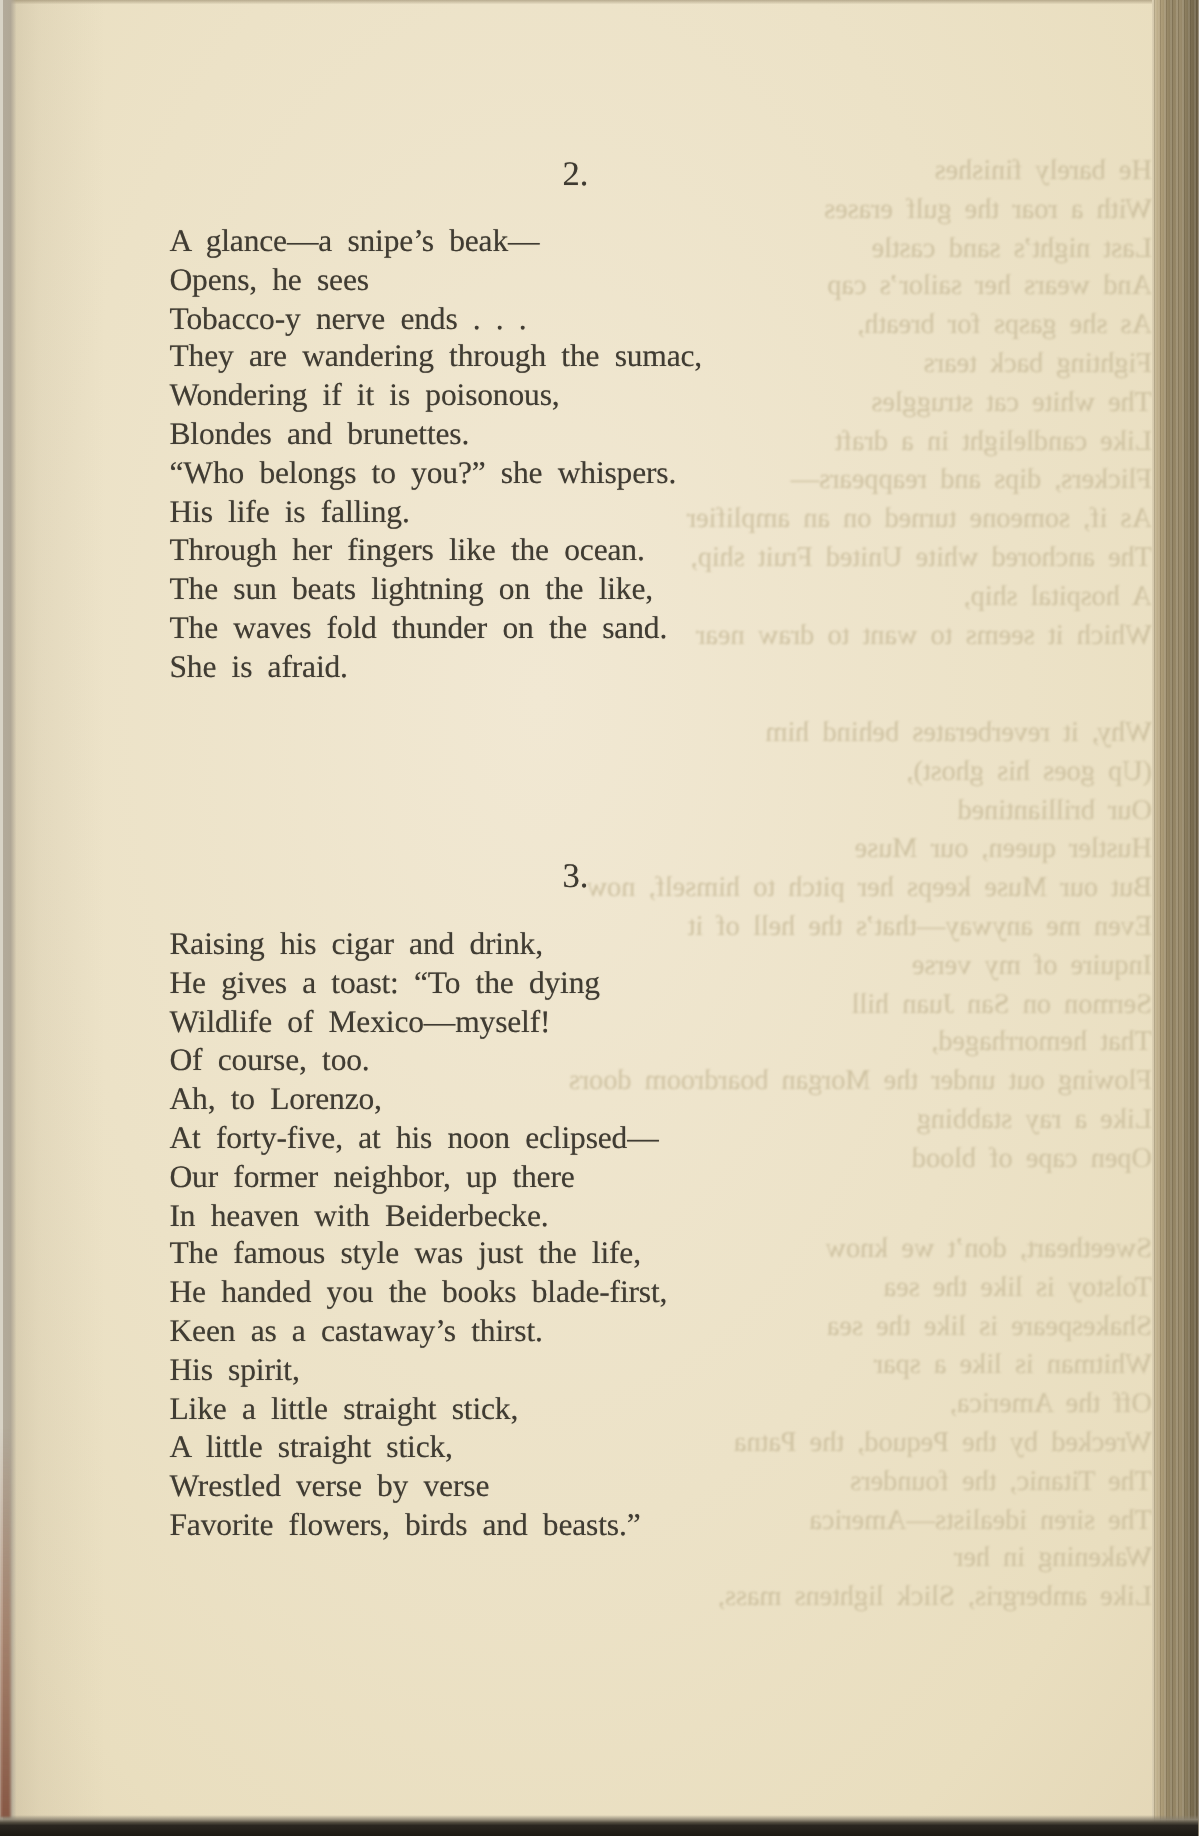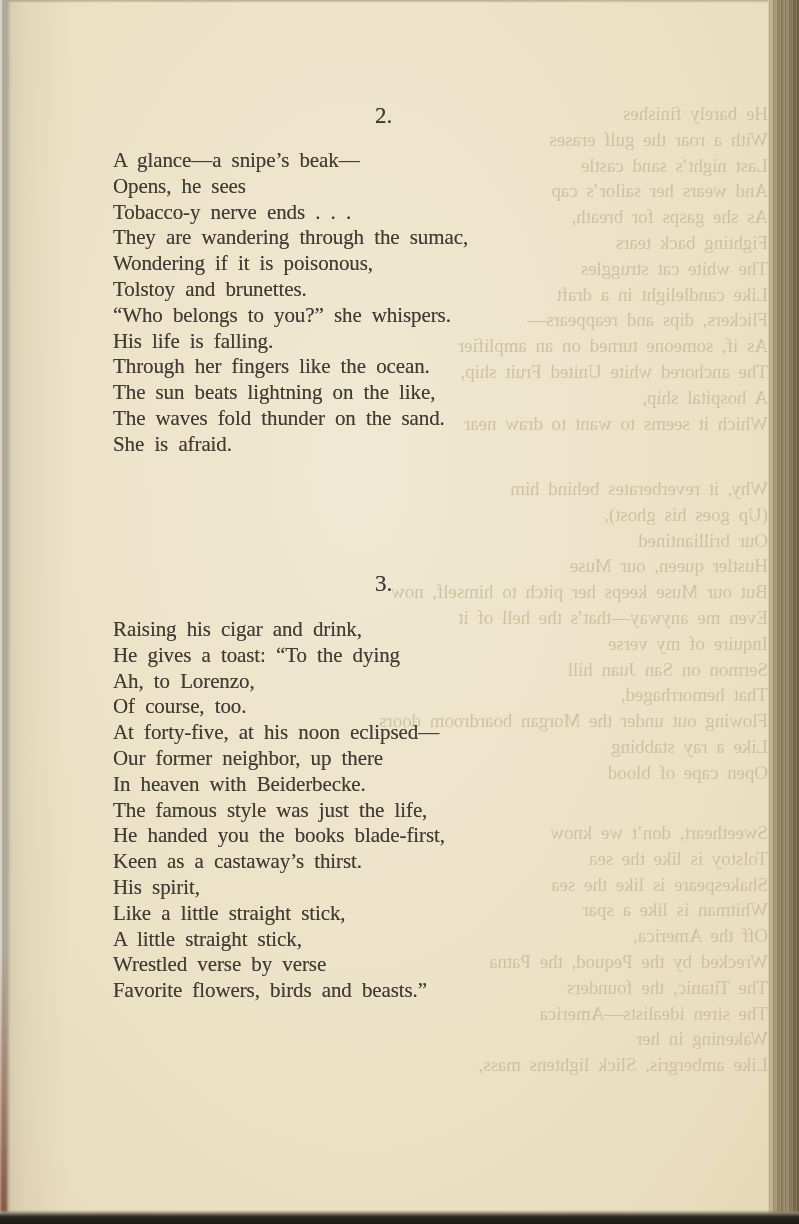--- a/index.html
+++ b/index.html
@@ -142,35 +142,36 @@
       <div class="line">Like ambergris, Slick lightens mass,</div>
     </div>
 
   <div class="section-number num-2">2.</div>
   <div class="poem-text lines-2">
       <div class="line">A glance—a snipe’s beak—</div>
       <div class="line">Opens, he sees</div>
       <div class="line">Tobacco-y nerve ends . . .</div>
       <div class="line">They are wandering through the sumac,</div>
       <div class="line">Wondering if it is poisonous,</div>
-      <div class="line">Tolstoy and brunettes.</div>
+      <div class="line">Blondes and brunettes.</div>
       <div class="line">“Who belongs to you?” she whispers.</div>
       <div class="line">His life is falling.</div>
       <div class="line">Through her fingers like the ocean.</div>
       <div class="line">The sun beats lightning on the like,</div>
       <div class="line">The waves fold thunder on the sand.</div>
       <div class="line">She is afraid.</div>
     </div>
 
   <div class="section-number num-3">3.</div>
   <div class="poem-text lines-3">
       <div class="line">Raising his cigar and drink,</div>
       <div class="line">He gives a toast: “To the dying</div>
+      <div class="line">Wildlife of Mexico—myself!</div>
+      <div class="line">Of course, too.</div>
       <div class="line">Ah, to Lorenzo,</div>
-      <div class="line">Of course, too.</div>
       <div class="line">At forty-five, at his noon eclipsed—</div>
       <div class="line">Our former neighbor, up there</div>
       <div class="line">In heaven with Beiderbecke.</div>
       <div class="line">The famous style was just the life,</div>
       <div class="line">He handed you the books blade-first,</div>
       <div class="line">Keen as a castaway’s thirst.</div>
       <div class="line">His spirit,</div>
       <div class="line">Like a little straight stick,</div>
       <div class="line">A little straight stick,</div>
       <div class="line">Wrestled verse by verse</div>

